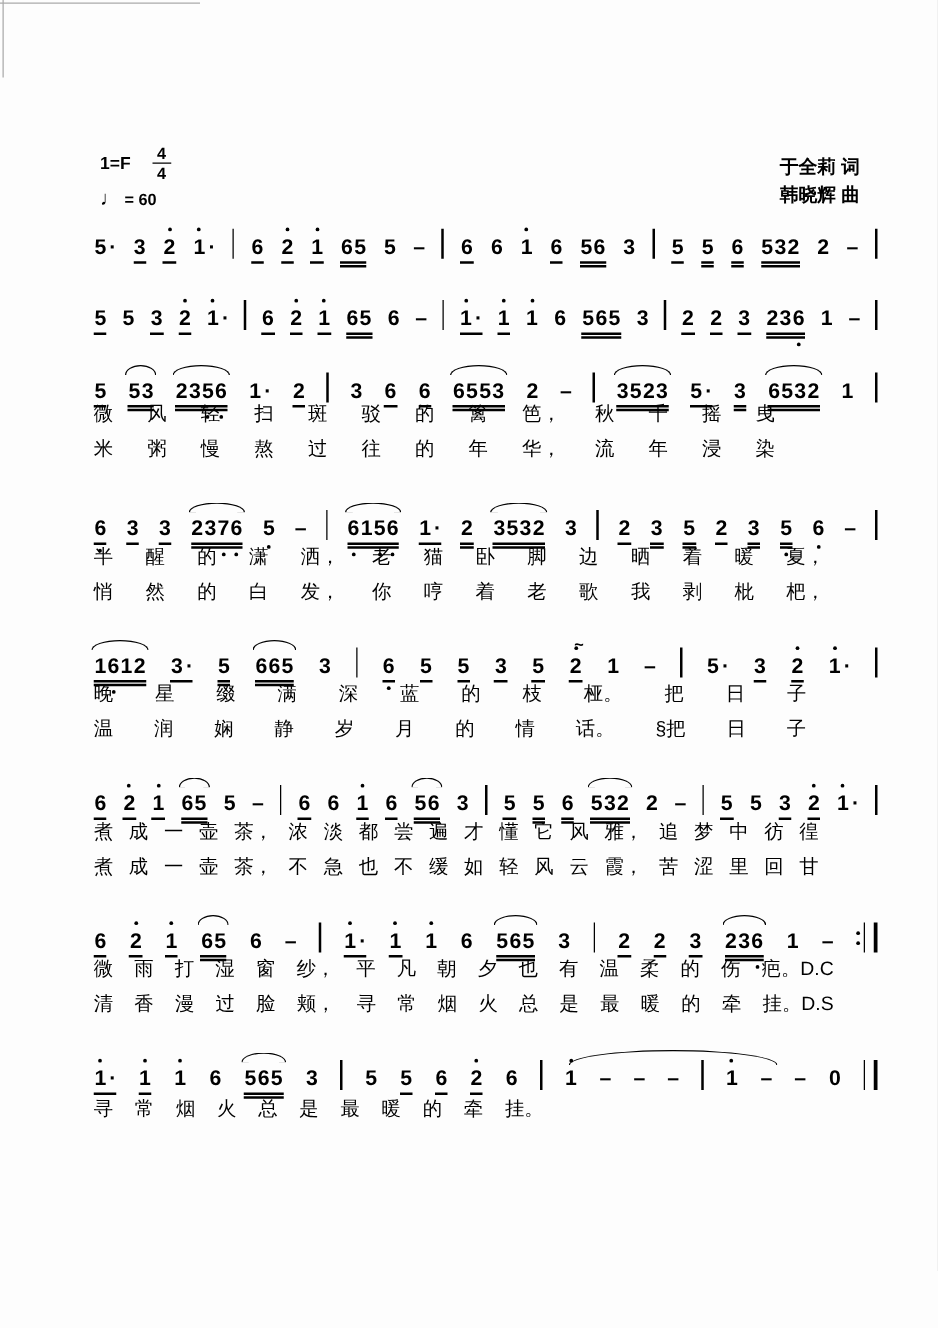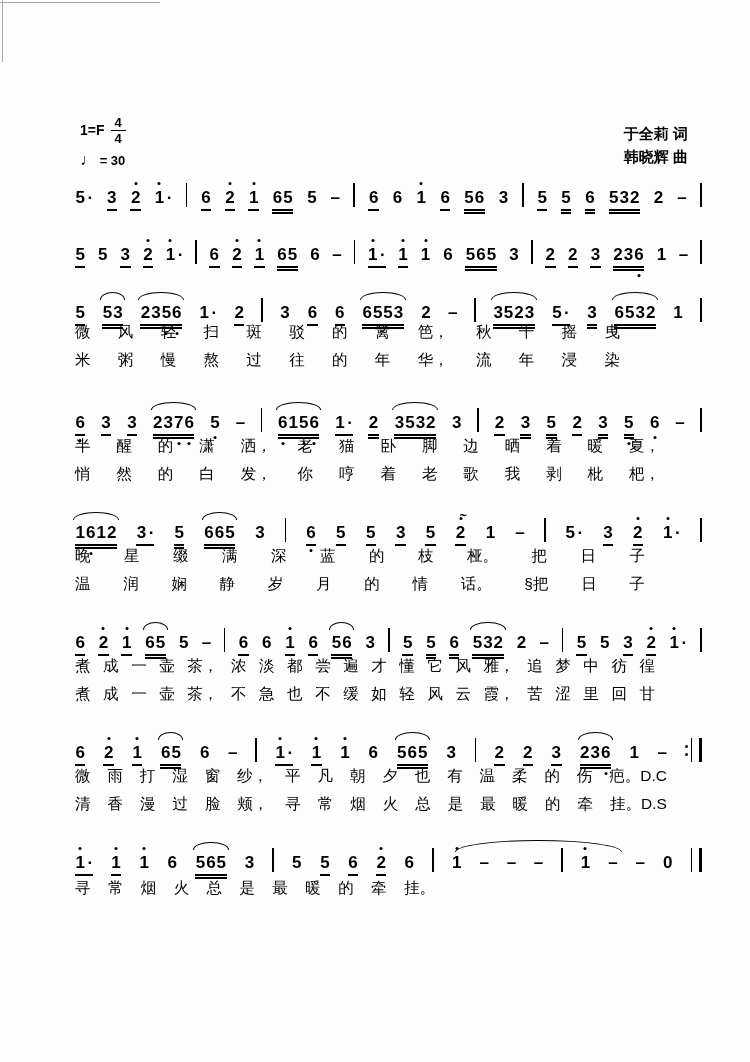--- a/index.html
+++ b/index.html
@@ -10,21 +10,21 @@
   }
   .edge-top{position:absolute;top:2px;left:0;width:160px;height:1px;background:#aaa;}
   .edge-left{position:absolute;top:0;left:2px;width:1px;height:62px;background:#aaa;}
 
   .title{
     position:absolute; top:76px; left:0; width:100%; text-align:center;
     font-family:"DejaVu Serif","Liberation Serif",serif;
     font-size:30px; font-weight:bold; letter-spacing:7px;
   }
   .keyblock{position:absolute; top:116px; left:80px; font-size:14px; font-weight:bold; line-height:17px;}
-  .keyrow{display:flex; align-items:center; gap:6px;}
+  .keyrow{display:flex; align-items:center; gap:17px;}
   .ts{display:inline-block; text-align:center; font-size:13px; line-height:13px;}
   .ts .num{display:block; border-bottom:1px solid #000; padding:0 4px 1px;}
   .ts .den{display:block; padding-top:1px;}
   .temporow{margin-top:6px; font-size:13px;}
   .temporow .qn{font-size:16px;}
   .credits{position:absolute; top:122px; right:62px; text-align:left; font-size:15px; font-weight:bold; line-height:23px;}
 
   .notes{
     position:absolute; left:75px; width:627px; height:30px;
     display:flex; justify-content:space-between; align-items:flex-end;
@@ -66,21 +66,21 @@
   <div class="keyblock">
     <div class="keyrow">
       <span>1=F</span>
       <span class="ts">
         <span class="num">4</span>
         <span class="den">4</span>
       </span>
     </div>
     <div class="temporow">
       <span class="qn">♩</span>
-      <span>= 30</span>
+      <span>= 60</span>
     </div>
   </div>
 
   <div class="credits">
     <div>于全莉 词</div>
     <div>韩晓辉 曲</div>
   </div>
 
   <div id="music">
       <div class="notes" style="top: 178px;">

